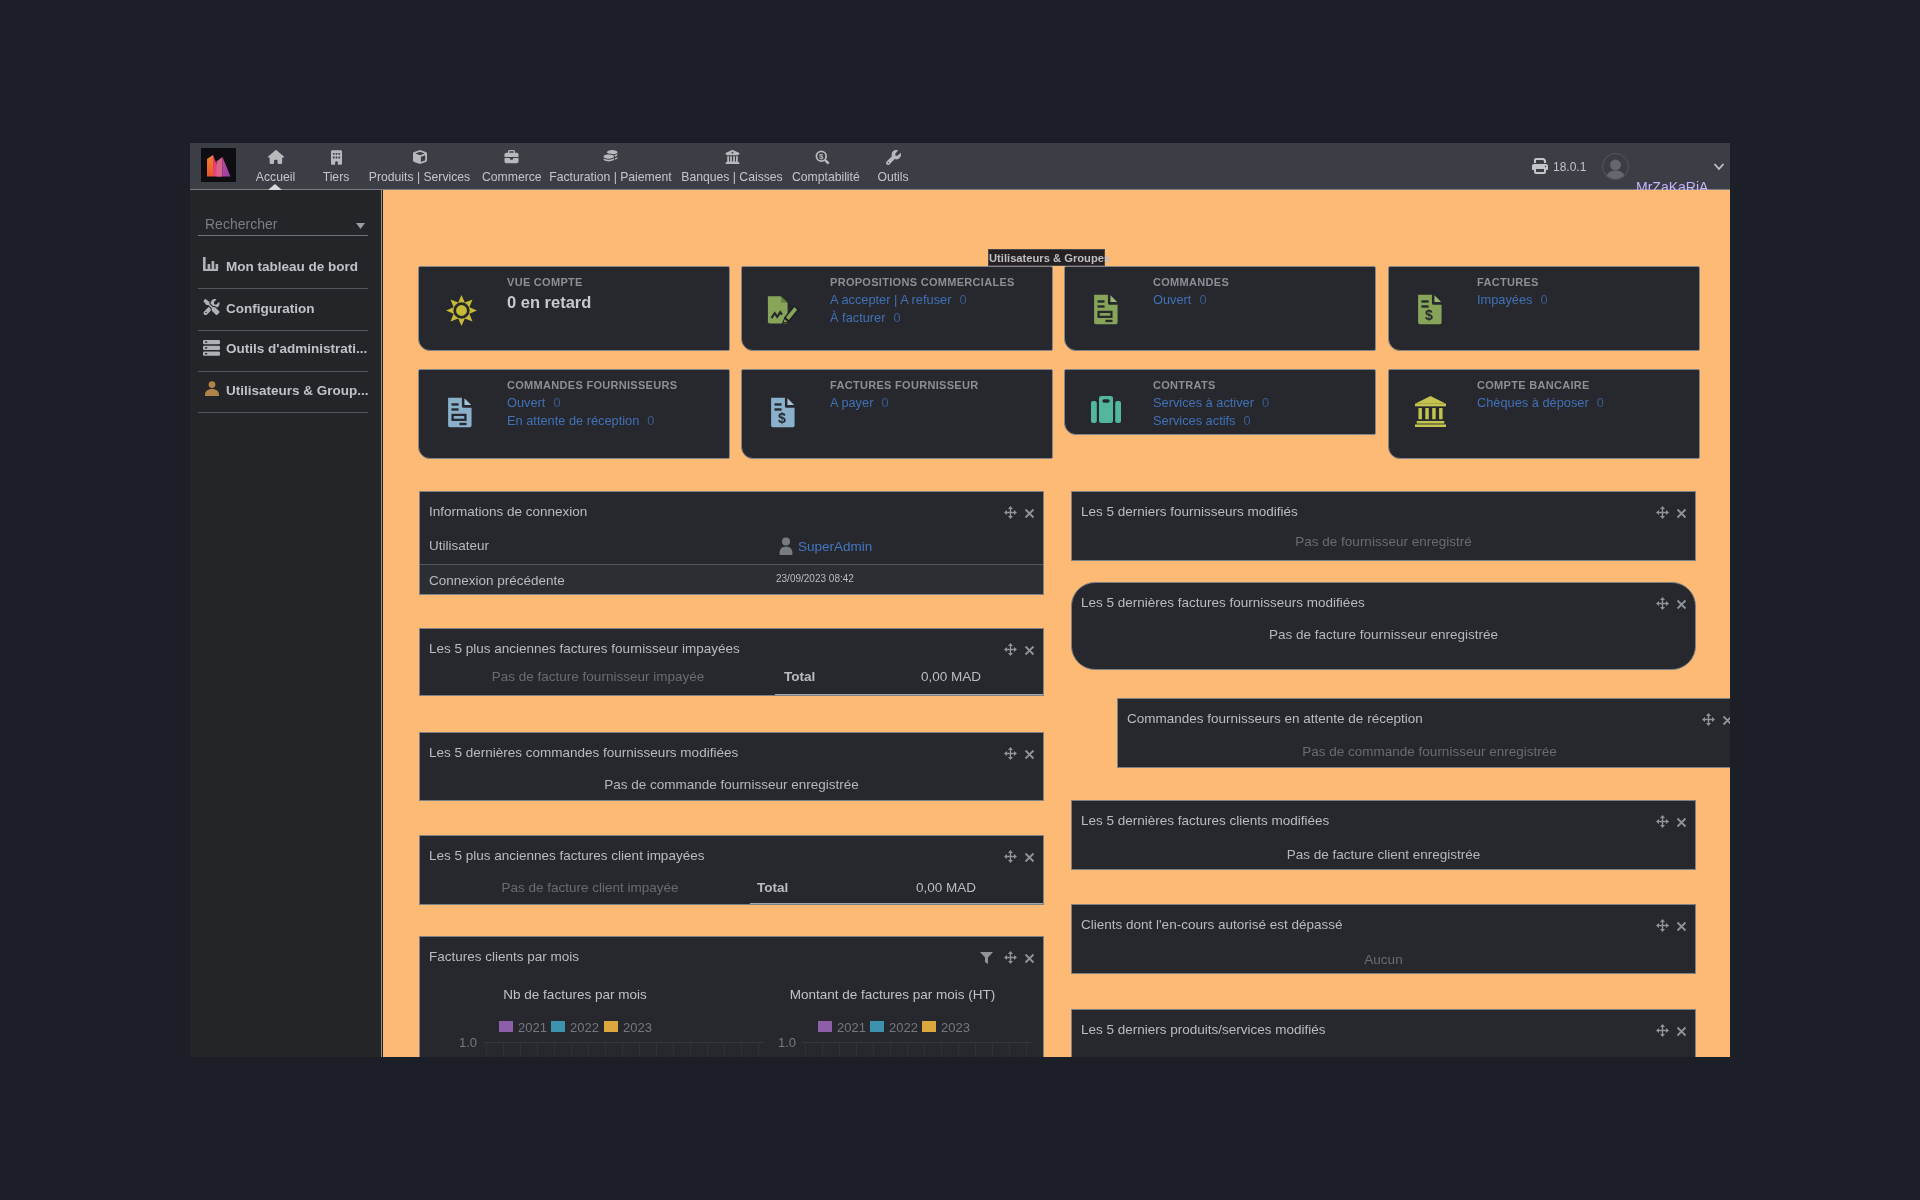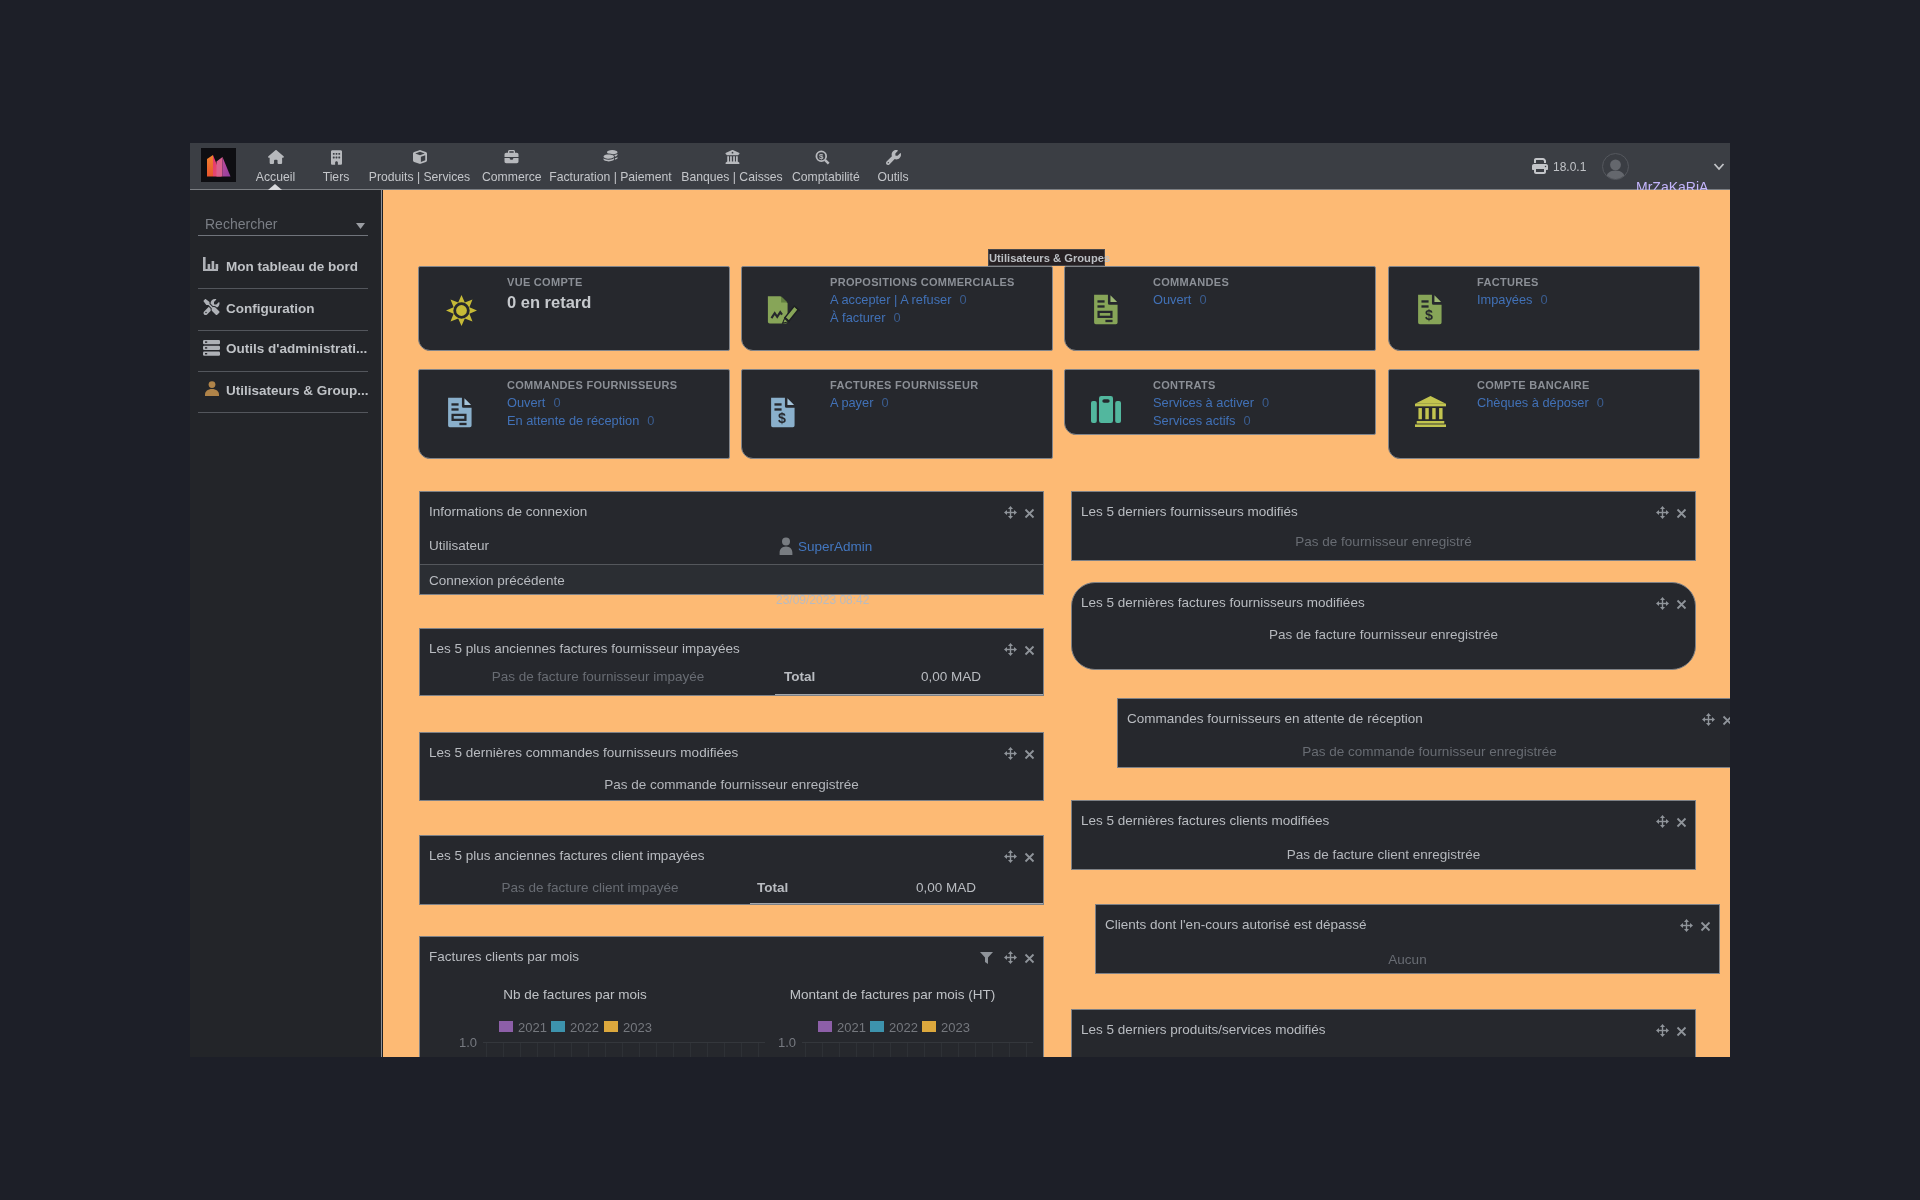--- a/index.html
+++ b/index.html
@@ -303,21 +303,21 @@
             <path d="M1.5 1.5 L9.5 9.5 M9.5 1.5 L1.5 9.5" stroke="#8f949a" stroke-width="1.8"></path>
           </svg></div>
       <div style="position:absolute;left:9px;top:46px;font-size:13.5px;color:#b8bbc0;">Utilisateur</div>
       <svg style="position:absolute;left:359px;top:45px;" width="14" height="18" viewBox="0 0 14 18">
           <circle cx="7" cy="4.6" r="4" fill="#787c81"></circle>
           <path d="M7 9.6c-4 0-6.4 2.8-6.4 6.2V18h12.8v-2.2c0-3.4-2.4-6.2-6.4-6.2z" fill="#787c81"></path>
         </svg>
       <div style="position:absolute;left:378px;top:47px;font-size:13.5px;color:#4377c0;">SuperAdmin</div>
       <div style="position:absolute;left:0;right:0;top:72px;bottom:0;background:#2b2e33;border-top:1px solid #54575c;"></div>
       <div style="position:absolute;left:9px;top:81px;font-size:13.5px;color:#b8bbc0;">Connexion précédente</div>
-      <div style="position:absolute;left:356px;top:81px;font-size:12px;color:#b8bbc0;margin-top:20px;">23/09/2023 08:42</div>
+      <div style="position:absolute;left:356px;top:81px;font-size:10px;color:#b8bbc0;">23/09/2023 08:42</div>
     </div>
 
     <div class="wg" style="left:36px;top:438px;height:68px;">
       <div class="wt">Les 5 plus anciennes factures fournisseur impayées</div>
       <div class="mvi"><svg width="13" height="13" viewBox="0 0 13 13">
             <g fill="#8f949a">
               <polygon points="6.5,0 9,3 4,3"></polygon>
               <polygon points="6.5,13 9,10 4,10"></polygon>
               <polygon points="0,6.5 3,4 3,9"></polygon>
               <polygon points="13,6.5 10,4 10,9"></polygon>
@@ -518,21 +518,21 @@
               <rect x="5.8" y="2.5" width="1.4" height="8"></rect>
               <rect x="2.5" y="5.8" width="8" height="1.4"></rect>
             </g>
           </svg></div>
       <div class="xi"><svg width="11" height="11" viewBox="0 0 11 11">
             <path d="M1.5 1.5 L9.5 9.5 M9.5 1.5 L1.5 9.5" stroke="#8f949a" stroke-width="1.8"></path>
           </svg></div>
       <div class="wempty lit" style="top:46px;">Pas de facture client enregistrée</div>
     </div>
 
-    <div class="wg" style="left:688px;top:714px;height:70px;margin-left:24px;">
+    <div class="wg" style="left:688px;top:714px;height:70px;">
       <div class="wt">Clients dont l'en-cours autorisé est dépassé</div>
       <div class="mvi"><svg width="13" height="13" viewBox="0 0 13 13">
             <g fill="#8f949a">
               <polygon points="6.5,0 9,3 4,3"></polygon>
               <polygon points="6.5,13 9,10 4,10"></polygon>
               <polygon points="0,6.5 3,4 3,9"></polygon>
               <polygon points="13,6.5 10,4 10,9"></polygon>
               <rect x="5.8" y="2.5" width="1.4" height="8"></rect>
               <rect x="2.5" y="5.8" width="8" height="1.4"></rect>
             </g>

